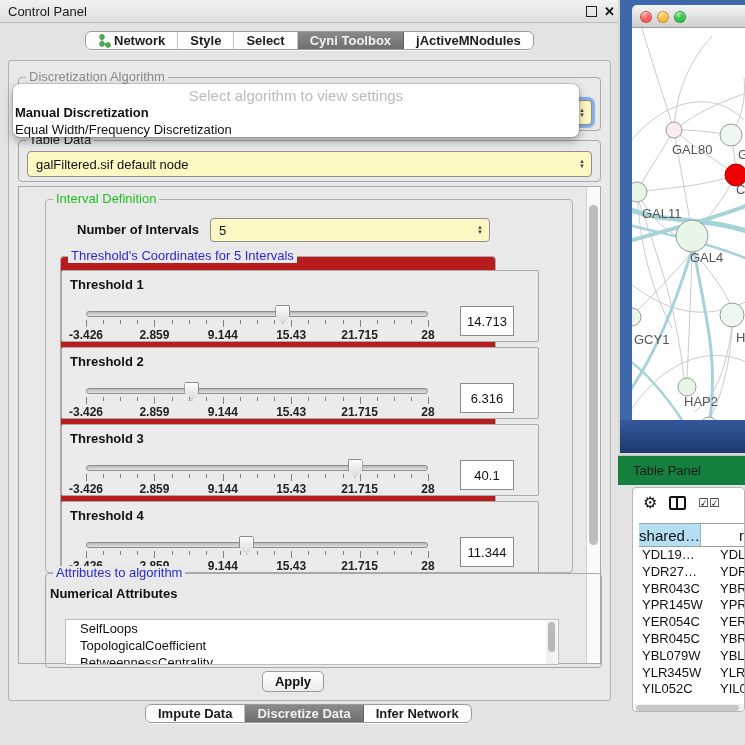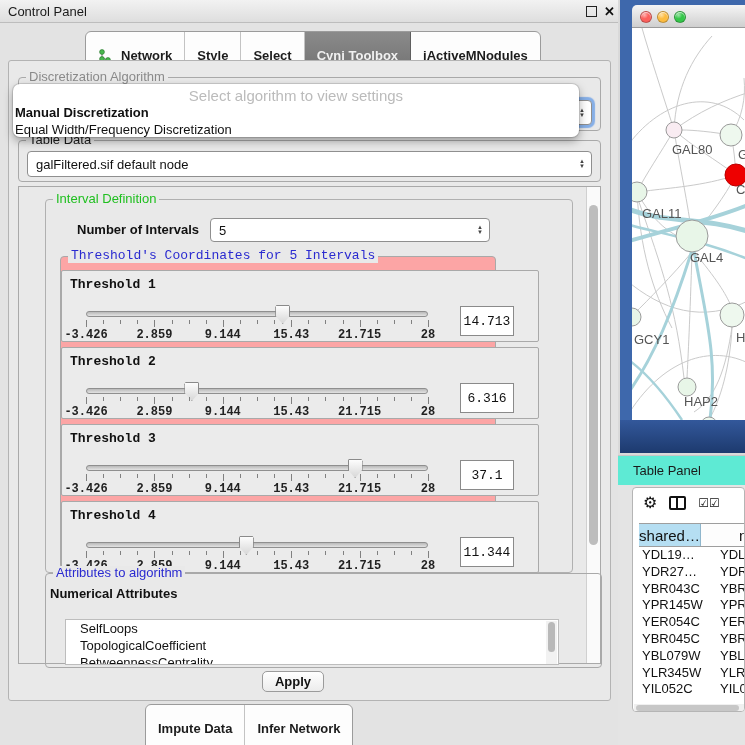--- a/index.html
+++ b/index.html
@@ -11,37 +11,37 @@
   
   #left-panel { left:0; top:0; width:618px; height:745px; background:#e3e3e3; }
   #titlebar { left:0; top:0; width:618px; height:23px; background:linear-gradient(#f2f2f2,#dedede); border-bottom:1px solid #bdbdbd; }
   #titlebar .title { position:absolute; left:8px; top:4px; font-size:13px; color:#1a1a1a; }
   .win-btn { position:absolute; top:6px; width:11px; height:11px; cursor:default; }
   #float-btn { left:586px; border:1.6px solid #222; background:transparent; }
   #close-btn { left:604px; font-weight:bold; font-size:13px; line-height:11px; color:#111; }
 
   
   .seg-bar { display:flex; border:1px solid #9b9b9b; border-radius:6px; background:#fdfdfd; overflow:hidden; box-shadow:0 1px 0 rgba(255,255,255,.7); }
-  .seg { padding:16px 12px; font-size:13px; font-weight:600; color:#1c1c1c; border-right:1px solid #c3c3c3; display:flex; align-items:center; gap:10px; white-space:nowrap; cursor:default; }
+  .seg { padding:1px 12px; font-size:13px; font-weight:600; color:#1c1c1c; border-right:1px solid #c3c3c3; display:flex; align-items:center; gap:3px; white-space:nowrap; cursor:default; }
   .seg:last-child { border-right:none; }
   .seg.selected { background:linear-gradient(#8a8a8a,#6f6f6f); color:#f1f1f1; border-right:1px solid #5f5f5f; }
 
   
   #main-card { left:8px; top:60px; width:603px; height:641px; background:#e9e9e9; border:1px solid #b3b3b3; border-radius:3px; }
 
   
   .group { position:absolute; border:1px solid #a9a9a9; border-radius:4px; }
   .group-title { position:absolute; top:-8px; left:7px; background:#e9e9e9; padding:0 3px; font-size:13px; line-height:14px; }
   .gt-black { color:#1a1a1a; }
   .gt-gray  { color:#8a8a8a; }
   .gt-green { color:#1fbf1f; }
   .gt-blue  { color:#2a2ad0; }
 
   
-  .combo { position:absolute; background:#ffffff; border:1px solid #8f8f8f; border-radius:4px; font-size:13px; color:#111; display:flex; align-items:center; padding-left:8px; }
+  .combo { position:absolute; background:#fef9c3; border:1px solid #8f8f8f; border-radius:4px; font-size:13px; color:#111; display:flex; align-items:center; padding-left:8px; }
   .combo .arrows { position:absolute; right:6px; top:50%; transform:translateY(-50%); display:flex; flex-direction:column; line-height:5px; font-size:6px; color:#444; text-align:center; }
   .focus-ring { box-shadow:0 0 1px 3px rgba(100,155,230,.75); }
 
   
   #popup { left:13px; top:84px; width:566px; height:53px; background:#fff; border-radius:7px; box-shadow:0 4px 10px rgba(0,0,0,.35), 0 0 0 1px rgba(0,0,0,.12); z-index:60; overflow:hidden; }
   #popup .hint { text-align:center; color:#bbbbbb; font-size:15px; padding-top:3px; }
   .popup-item { font-size:13px; color:#111; padding:1px 2px 1px 2px; line-height:15px; }
   .popup-item.bold { font-weight:bold; }
 
   
@@ -70,21 +70,21 @@
   
   #apply-btn { left:262px; top:671px; width:62px; height:21px; background:linear-gradient(#ffffff,#ececec); border:1px solid #9b9b9b; border-radius:5px; font-size:13px; font-weight:600; color:#111; display:flex; align-items:center; justify-content:center; }
 
   
   #net-window { left:620px; top:0; width:125px; height:453px; background:#3e68ac; }
   #net-titlebar { position:absolute; left:12px; top:5px; width:113px; height:23px; background:linear-gradient(#f5f5f5,#cfcfcf); border-top-left-radius:5px; border-bottom:1px solid #9a9a9a; }
   .light { position:absolute; top:6px; width:12px; height:12px; border-radius:50%; border:1px solid rgba(0,0,0,.25); box-shadow:inset 0 1px 1px rgba(255,255,255,.7); }
   #net-canvas { position:absolute; left:12px; top:28px; width:113px; height:392px; background:#fff; overflow:hidden; }
   #net-bottom { position:absolute; left:0px; top:420px; width:125px; height:33px; background:linear-gradient(#33589b,#1d3a6e); }
 
-  #tablepanel-strip { left:618px; top:455px; width:127px; height:30px; background:#5eead4; border-top:1px solid #c6c6c6; }
+  #tablepanel-strip { left:618px; top:455px; width:127px; height:30px; background:#15803d; border-top:1px solid #c6c6c6; }
   #tablepanel-strip span { position:absolute; left:15px; top:7px; font-size:13px; color:#1a1a1a; }
   #right-lower { left:618px; top:485px; width:127px; height:260px; background:#e4e4e4; }
 
   #table-card { left:632px; top:487px; width:113px; height:225px; background:#fff; border:1px solid #b5b5b5; border-radius:4px; overflow:hidden; }
   #table-toolbar { position:absolute; left:0; top:0; width:113px; height:30px; display:flex; align-items:center; gap:12px; padding-left:10px; }
   #gear-icon { font-size:16px; color:#111; line-height:16px; }
   #columns-icon { width:17px; height:14px; border:2px solid #111; border-radius:2px; position:relative; }
   #columns-icon::after { content:""; position:absolute; left:5px; top:0; width:2px; height:10px; background:#111; }
   #checks-icon { font-size:12px; letter-spacing:0px; color:#111; }
   #table-grid { position:absolute; left:6px; top:35px; width:150px; }
@@ -172,21 +172,21 @@
 
     <div class="group" style="left:26px; top:12px; width:528px; height:374px; border-color:#b0b0b0;">
       <span class="group-title gt-green">Interval Definition</span>
 
       <span style="position:absolute; left:31px; top:22px; font-weight:bold;">Number of Intervals</span>
       <div class="combo" style="left:164px; top:18px; width:280px; height:24px;">
         <span>5</span>
         <span class="arrows">▲<br>▼</span>
       </div>
 
-      <div class="group" style="left:14px; top:56px; width:436px; height:313px; background:#fca5a5;font-family:Liberation Mono, monospace;">
+      <div class="group" style="left:14px; top:56px; width:436px; height:313px; background:#b91c1c;">
         <span class="group-title gt-blue">Threshold's Coordinates for 5 Intervals</span>
         <div id="thr-container">
             <div class="thr-panel" style="top: 13px;">
               <div class="thr-label">Threshold 1</div>
               <div class="slider">
                 <div class="handle" style="left: calc(57.72% - 8px);"></div>
               </div>
               <div class="ticks">
                 <div class="tick major" style="left: 0%;"></div>
                 <div class="tick minor" style="left: 5%;"></div>
@@ -287,21 +287,21 @@
                 <div class="tick major" style="left: 100%;"></div>
               </div>
               <div class="tick-labels">
                 <span class="tick-label" style="left: 0%;">-3.426</span>
                 <span class="tick-label" style="left: 20%;">2.859</span>
                 <span class="tick-label" style="left: 40%;">9.144</span>
                 <span class="tick-label" style="left: 60%;">15.43</span>
                 <span class="tick-label" style="left: 80%;">21.715</span>
                 <span class="tick-label" style="left: 100%;">28</span>
               </div>
-              <div class="val-box">37.1</div>
+              <div class="val-box">40.1</div>
             </div>
             <div class="thr-panel" style="top: 244px;">
               <div class="thr-label">Threshold 4</div>
               <div class="slider">
                 <div class="handle" style="left: calc(47% - 8px);"></div>
               </div>
               <div class="ticks">
                 <div class="tick major" style="left: 0%;"></div>
                 <div class="tick minor" style="left: 5%;"></div>
                 <div class="tick minor" style="left: 10%;"></div>
@@ -352,20 +352,23 @@
         </div>
     </div>
   </div>
 
   <div id="apply-btn" class="abs">Apply</div>
 
   <div class="abs" style="left:145px; top:704px;">
     <div class="seg-bar" id="bottom-tabs">
         <div class="seg">
           <span>Impute Data</span>
+        </div>
+        <div class="seg selected">
+          <span>Discretize Data</span>
         </div>
         <div class="seg">
           <span>Infer Network</span>
         </div>
       </div>
   </div>
 </div>
 
 <div id="net-window" class="abs">
   <div id="net-titlebar">

